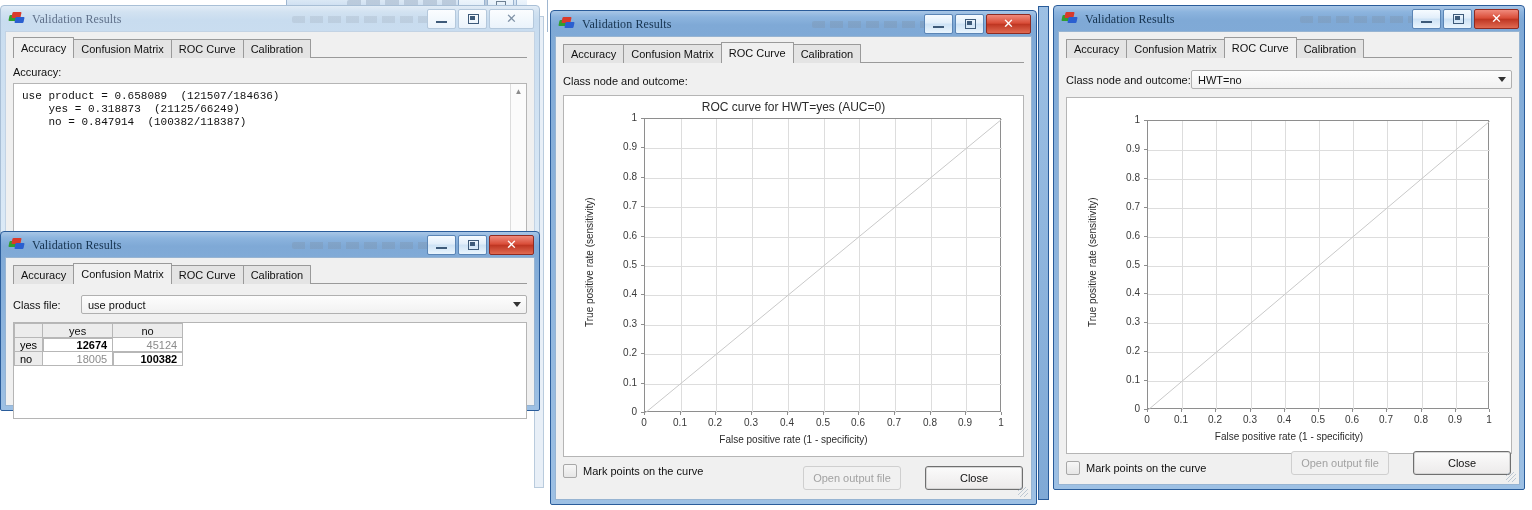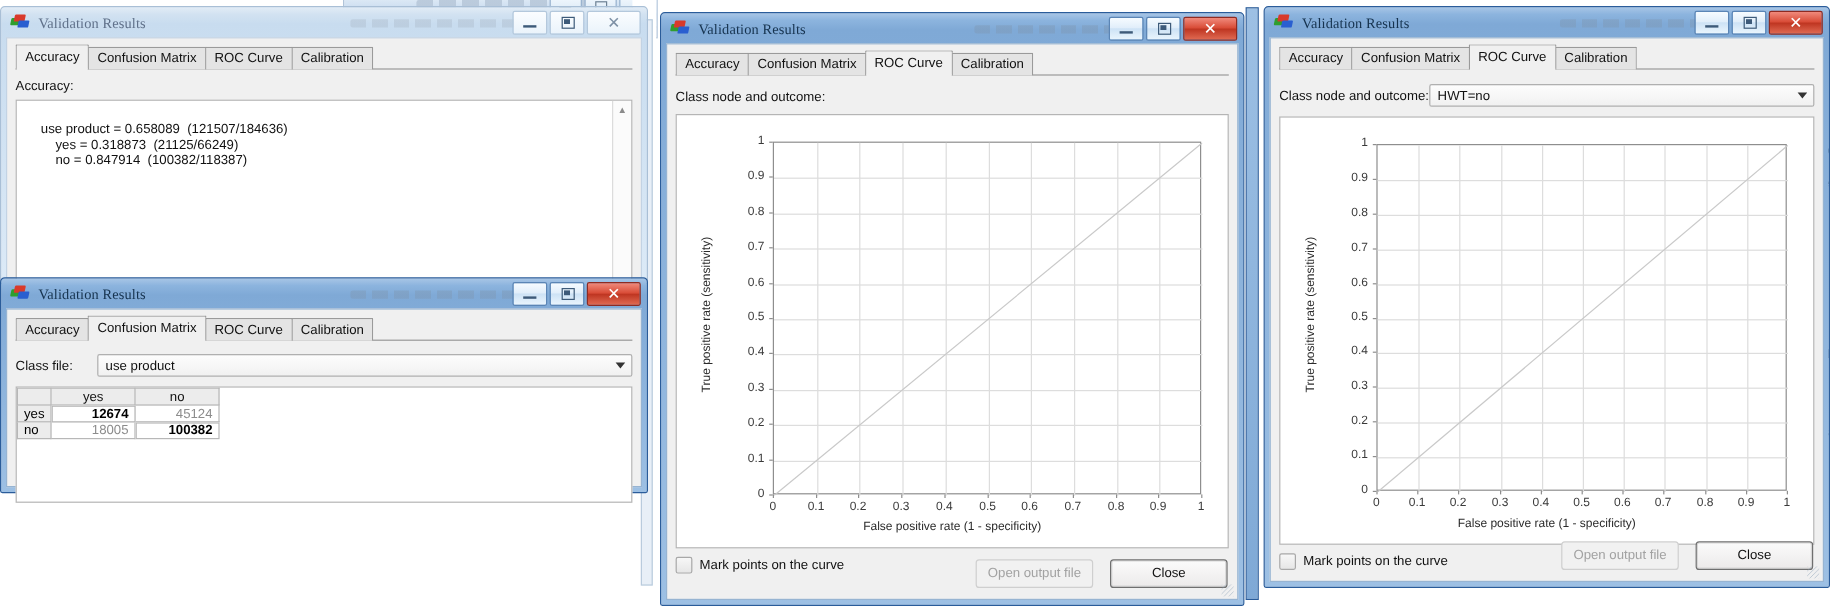--- a/index.html
+++ b/index.html
@@ -73,21 +73,21 @@
   .tab{padding:3px 7px 3px 7px;border:1px solid #9a9a9a;border-bottom:none;background:#e4e4e4;
        font-size:11px;color:#111;margin-right:-1px;border-radius:1px 1px 0 0;position:relative;z-index:1;line-height:12px;}
   .tab.active{background:#f0f0f0;z-index:3;padding-top:4px;padding-bottom:4px;margin-bottom:0;}
   .tab.active:after{content:"";position:absolute;left:0;right:0;bottom:-1px;height:2px;background:#f0f0f0;}
 
   .panel{border:none;padding-top:8px;}
   .lbl{font-size:11px;color:#111;}
 
   
   .textarea{background:#fff;border:1px solid #b5b5b5;margin-top:5px;position:relative;overflow:hidden;}
-  .textarea pre{margin:12px;padding:6px 8px;font-family:Liberation Sans, sans-serif;
+  .textarea pre{margin:0;padding:6px 8px;font-family:Liberation Mono, monospace;
     font-size:11px;line-height:13px;color:#111;white-space:pre;}
   .vscroll{position:absolute;right:0;top:0;bottom:0;width:15px;background:#fbfbfb;border-left:1px solid #dcdcdc;}
   .vscroll .arw{height:15px;text-align:center;line-height:15px;font-size:8px;color:#8b8b8b;}
 
   
   .row{display:flex;align-items:center;margin-top:9px;}
   .combo{flex:1;height:17px;border:1px solid #b0b0b0;border-radius:2px;
     background:linear-gradient(to bottom,#fdfdfd,#f1f1f1);display:flex;align-items:center;
     padding:0 0 0 6px;font-size:11px;color:#111;position:relative;}
   .combo .arrow{position:absolute;right:5px;top:6px;width:0;height:0;border-left:4px solid transparent;
@@ -113,21 +113,21 @@
   .ticky{position:absolute;font-size:10px;color:#3a3a3a;text-align:right;width:26px;}
   .tickmarkx{position:absolute;width:1px;height:3px;background:#8e8e8e;}
   .tickmarky{position:absolute;height:1px;width:3px;background:#8e8e8e;}
   .xlabel{position:absolute;font-size:10px;color:#2b2b2b;text-align:center;width:100%;left:0;}
   .ylabel{position:absolute;font-size:10px;color:#2b2b2b;transform:rotate(-90deg);transform-origin:left top;white-space:nowrap;}
 
   
   .chkrow{display:flex;align-items:center;margin-top:7px;}
   .chk{width:12px;height:12px;border:1px solid #a8a8a8;background:linear-gradient(to bottom,#f7f7f7,#e6e6e6);border-radius:2px;}
   .chklbl{margin-left:6px;font-size:11px;color:#111;}
-  .btnbar{position:absolute;right:8px;bottom:9px;display:flex;gap:14px;padding-left:36px;}
+  .btnbar{position:absolute;right:8px;bottom:9px;display:flex;gap:24px;padding-left:36px;}
   .btn{min-width:96px;height:22px;border:1px solid #9d9d9d;border-radius:3px;
     background:linear-gradient(to bottom,#fbfbfb,#eceaea);font-size:11px;color:#111;
     display:flex;align-items:center;justify-content:center;cursor:default;}
   .btn.primary{border:1px solid #6f6f6f;box-shadow:0 0 0 1px #d6d6d6 inset;}
   .btn.disabled{color:#a2a2a2;border:1px solid #cfcfcf;background:#f1f1f1;}
   .grip{position:absolute;right:3px;bottom:2px;width:10px;height:10px;opacity:.5;
     background:
       linear-gradient(135deg,transparent 45%,#8aa0b6 45%,#8aa0b6 55%,transparent 55%) 0 0/4px 4px repeat;}
 </style>
 </head>
@@ -291,20 +291,21 @@
         <div class="tab active">ROC Curve</div>
         <div class="tab">Calibration</div>
       </div>
 
       <div class="panel" style="padding-top:3px;">
         <div class="row">
           <span class="lbl" style="width:125px;">Class node and outcome:</span>
         </div>
 
         <div class="chartbox" style="height:360px;">
+          <div class="chart-title">ROC curve for HWT=yes (AUC=0)</div>
           <div class="chart-canvas" style="position:absolute;inset:0;">
               <div class="plot" style="left: 80px; top: 22px; width: 357px; height: 294px;">
                 <div class="gl" style="left: 36px; top: 0px; width: 1px; height: 294px;"></div>
                 <div class="gl" style="left: 71px; top: 0px; width: 1px; height: 294px;"></div>
                 <div class="gl" style="left: 107px; top: 0px; width: 1px; height: 294px;"></div>
                 <div class="gl" style="left: 143px; top: 0px; width: 1px; height: 294px;"></div>
                 <div class="gl" style="left: 179px; top: 0px; width: 1px; height: 294px;"></div>
                 <div class="gl" style="left: 214px; top: 0px; width: 1px; height: 294px;"></div>
                 <div class="gl" style="left: 250px; top: 0px; width: 1px; height: 294px;"></div>
                 <div class="gl" style="left: 286px; top: 0px; width: 1px; height: 294px;"></div>

